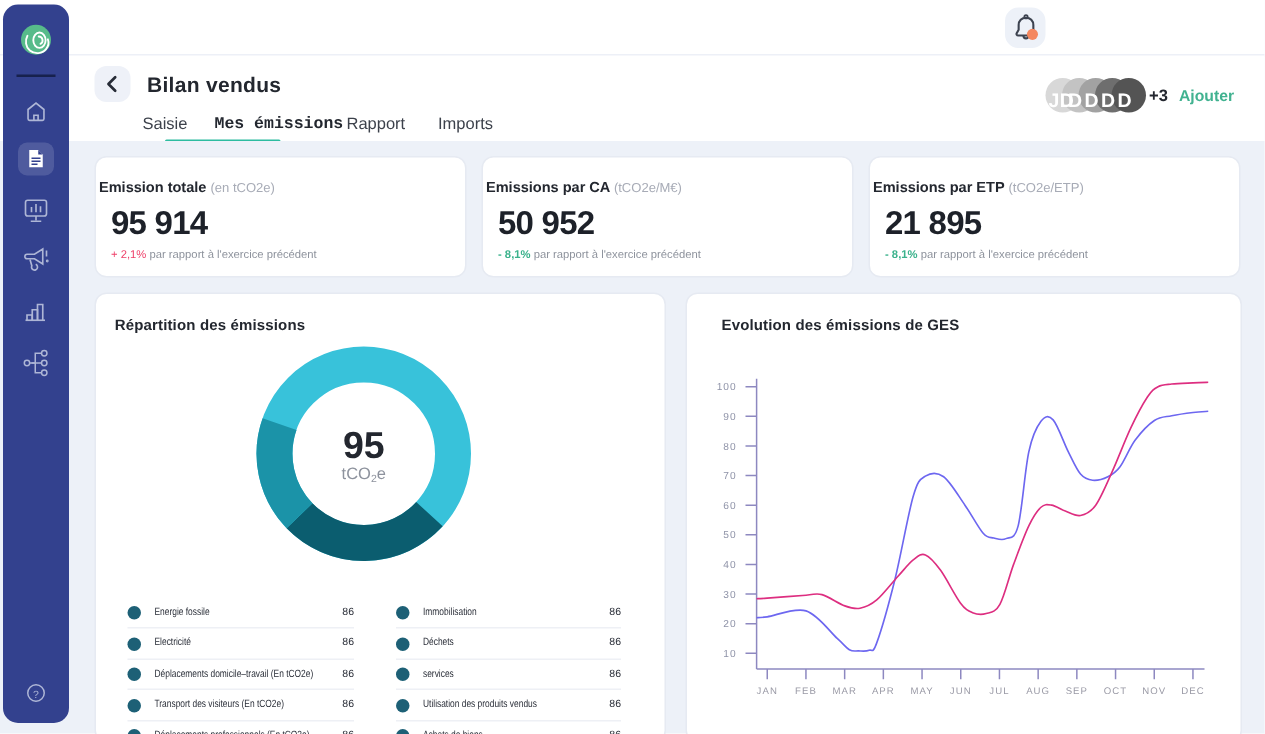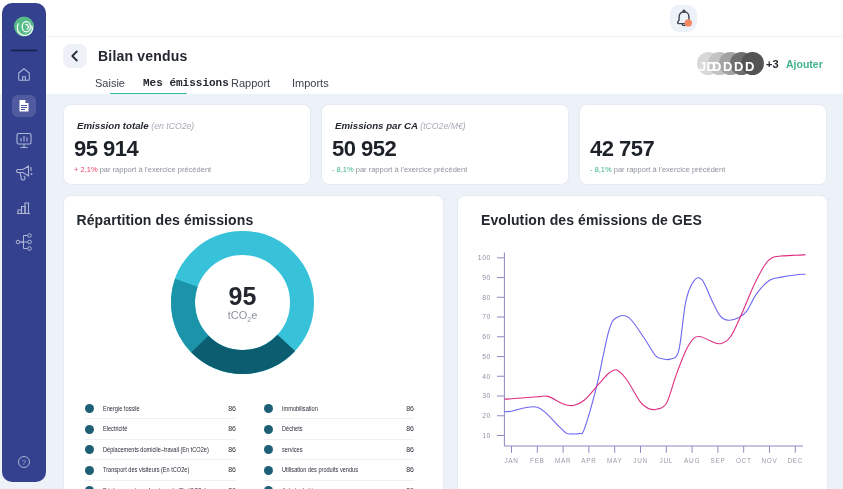--- a/index.html
+++ b/index.html
@@ -26,28 +26,28 @@
   .av { position:absolute; top:14px; width:23px; height:23px; border-radius:50%;
     color:#fff; font-size:8px; font-weight:bold; text-align:center; line-height:23px;
     letter-spacing:0.3px; }
   .avt { position:absolute; top:21px; color:#fff; font-size:13px; font-weight:bold; letter-spacing:0.2px; }
   .plus3 { position:absolute; left:766px; top:20px; font-size:11px; font-weight:bold; color:#23272f; }
   .ajouter { position:absolute; left:786px; top:20px; font-size:10.5px; font-weight:bold; color:#41b290; }
   
   .content { position:absolute; left:0; top:94px; width:843px; height:395px; background:#edf1f8; }
   .card { position:absolute; background:#fff; border:1px solid #e6eaf2; border-radius:8px; }
   .statcard { height:81px; top:10px; width:248px; }
-  .stat-title { position:absolute; left:13px; top:15px; font-size:9.7px; font-weight:bold; color:#23272f; line-height:11px;font-style:italic; }
+  .stat-title { position:absolute; left:2px; top:15px; font-size:9.7px; font-weight:bold; color:#23272f; line-height:11px; }
   .stat-title span { font-weight:normal; font-size:8.7px; color:#a7abb6; }
   .stat-num { position:absolute; left:10px; top:32px; font-size:22px; font-weight:bold; color:#1d2129;
     letter-spacing:-0.5px; line-height:23px; }
   .stat-delta { position:absolute; left:10px; top:60px; font-size:7.5px; color:#8d929c; }
   .red { color:#ee3f68; font-weight:normal; }
-  .green { color:#3bb28c; font-weight:normal; }
-  .cardtitle { position:absolute; left:12.5px; top:16px; font-size:14px; color:#23272f; font-weight:bold; letter-spacing:0.1px; }
+  .green { color:#3bb28c; font-weight:bold; }
+  .cardtitle { position:absolute; left:12.5px; top:16px; font-size:10px; color:#23272f; font-weight:bold; letter-spacing:0.1px; }
   
   .lrow { position:absolute; height:21px; }
   .ldot { position:absolute; left:0; top:6px; width:9px; height:9px; border-radius:50%; background:#1d6076; }
   .llab { position:absolute; left:17.5px; top:6.5px; font-size:7px; transform:scaleX(0.8); transform-origin:0 50%; color:#2a2e38; white-space:nowrap; }
   .lval { position:absolute; right:0; top:6.5px; font-size:7px; color:#2a2e38; }
   .lsep { position:absolute; left:0; right:0; bottom:0; height:1px; background:#eef0f5; }
   svg text { font-family:"Liberation Sans", sans-serif; }
 </style>
 </head>
 <body>
@@ -93,21 +93,22 @@
   <div class="stat-title">Emission totale <span>(en tCO2e)</span></div>
   <div class="stat-num">95 914</div>
   <div class="stat-delta"><span class="red">+ 2,1%</span> par rapport à l'exercice précédent</div>
 </div>
 <div class="card statcard" style="left:321px; top:104px;">
   <div class="stat-title">Emissions par CA <span>(tCO2e/M€)</span></div>
   <div class="stat-num">50 952</div>
   <div class="stat-delta"><span class="green">- 8,1%</span> par rapport à l'exercice précédent</div>
 </div>
 <div class="card statcard" style="left:579px; top:104px;">
-  <div class="stat-num">42 757</div>
+  <div class="stat-title">Emissions par ETP <span>(tCO2e/ETP)</span></div>
+  <div class="stat-num">21 895</div>
   <div class="stat-delta"><span class="green">- 8,1%</span> par rapport à l'exercice précédent</div>
 </div>
 
 <div class="card" style="left:63px; top:195px; width:381px; height:300px;">
   <div class="cardtitle">Répartition des émissions</div>
 </div>
 <svg class="abs" style="left:63px; top:195px;" width="381" height="294" viewBox="0 0 381 294">
   <g transform="translate(179.5,107.5)">
     <circle r="59.5" fill="none" stroke="#38c2da" stroke-width="24"></circle>
 

